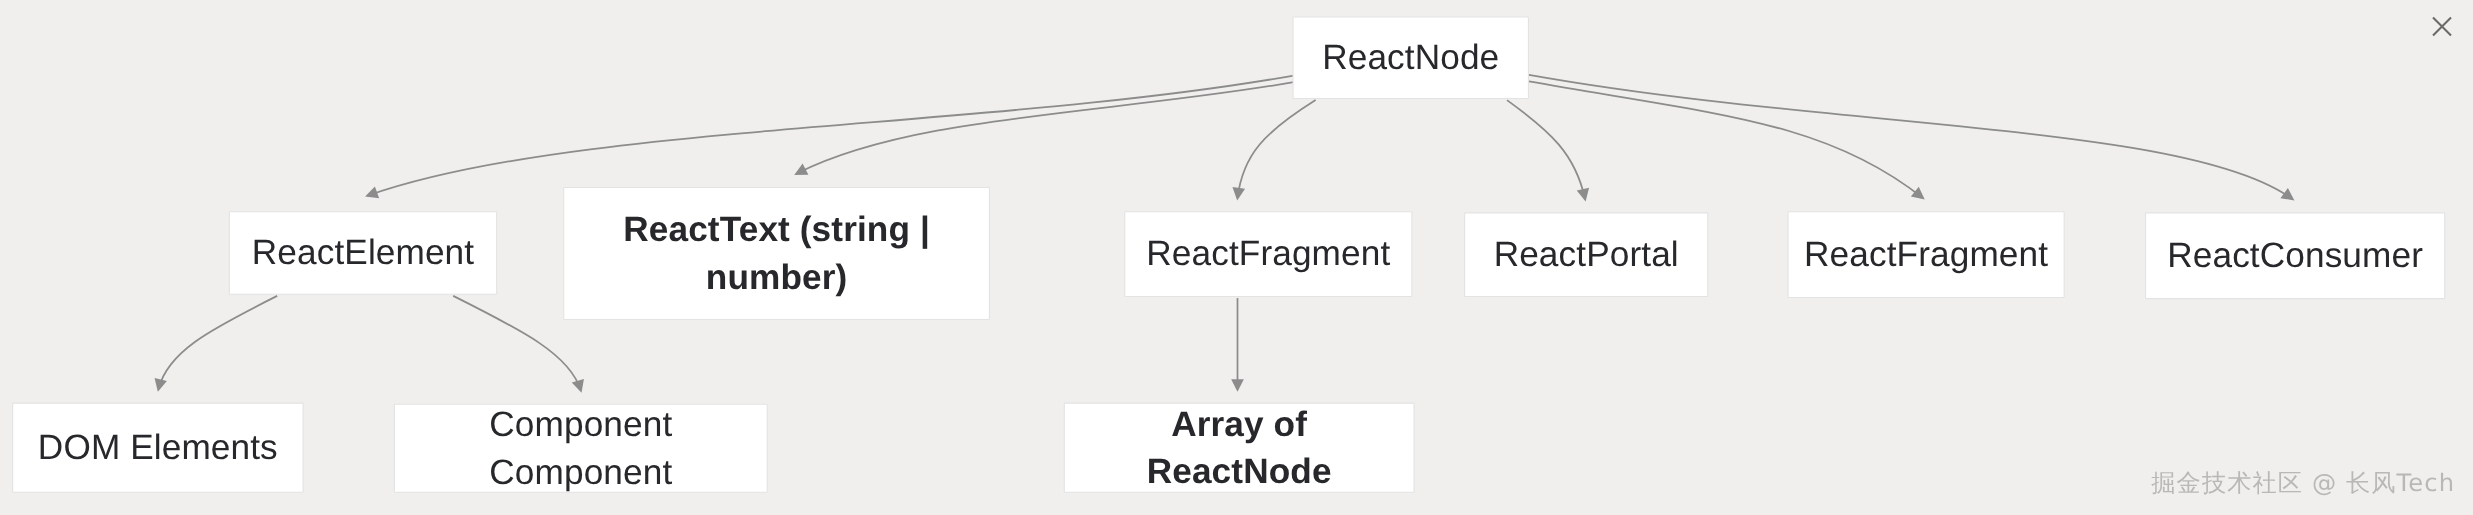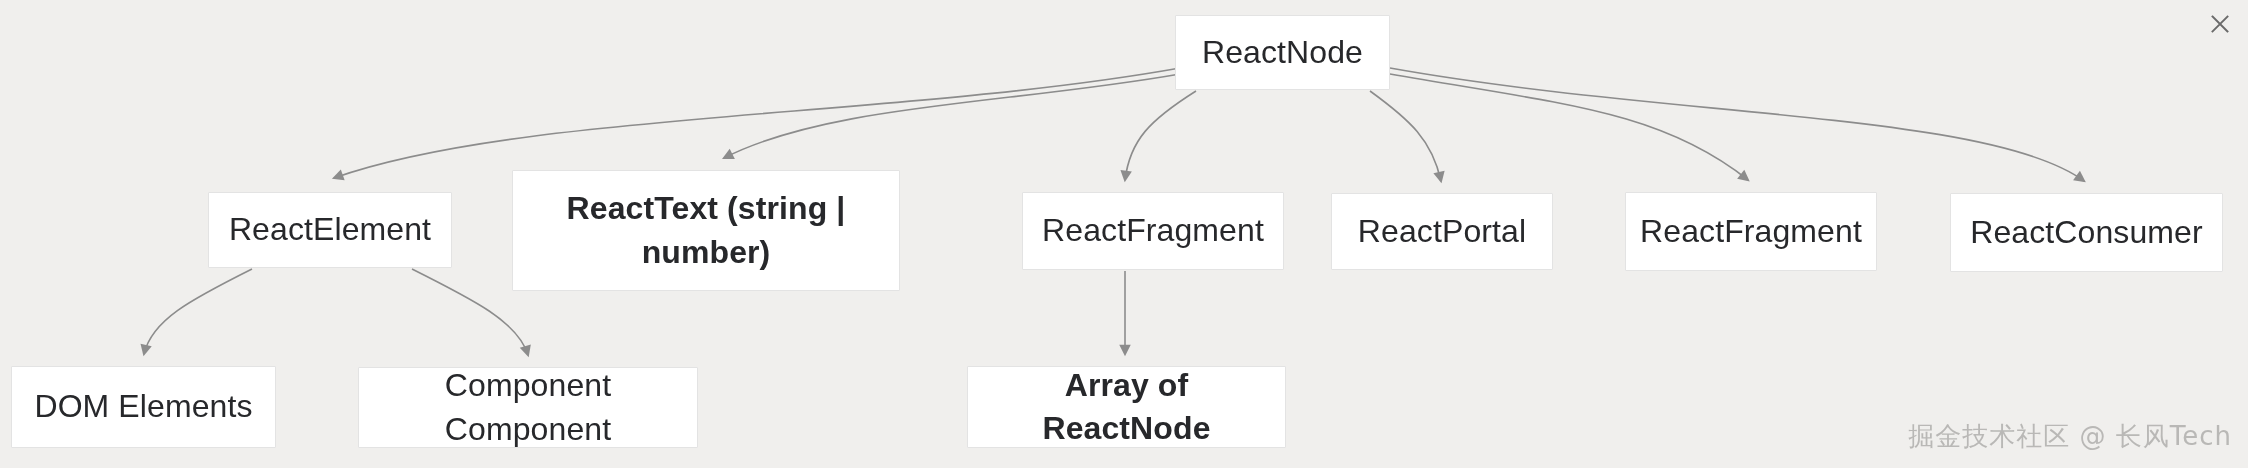--- a/index.html
+++ b/index.html
@@ -52,21 +52,21 @@
     display: flex;
     align-items: center;
     justify-content: center;
     cursor: pointer;
   }
   #close-button svg { display: block; }
   #watermark {
     position: absolute;
     right: 16px;
     bottom: 14px;
-    font-size: 26px;
+    font-size: 22px;
     color: #b9b8b6;
     letter-spacing: 1px;
     white-space: nowrap;
     font-family: "DejaVu Sans", sans-serif;
   }
 </style>
 </head>
 <body>
 
 <div id="canvas">

